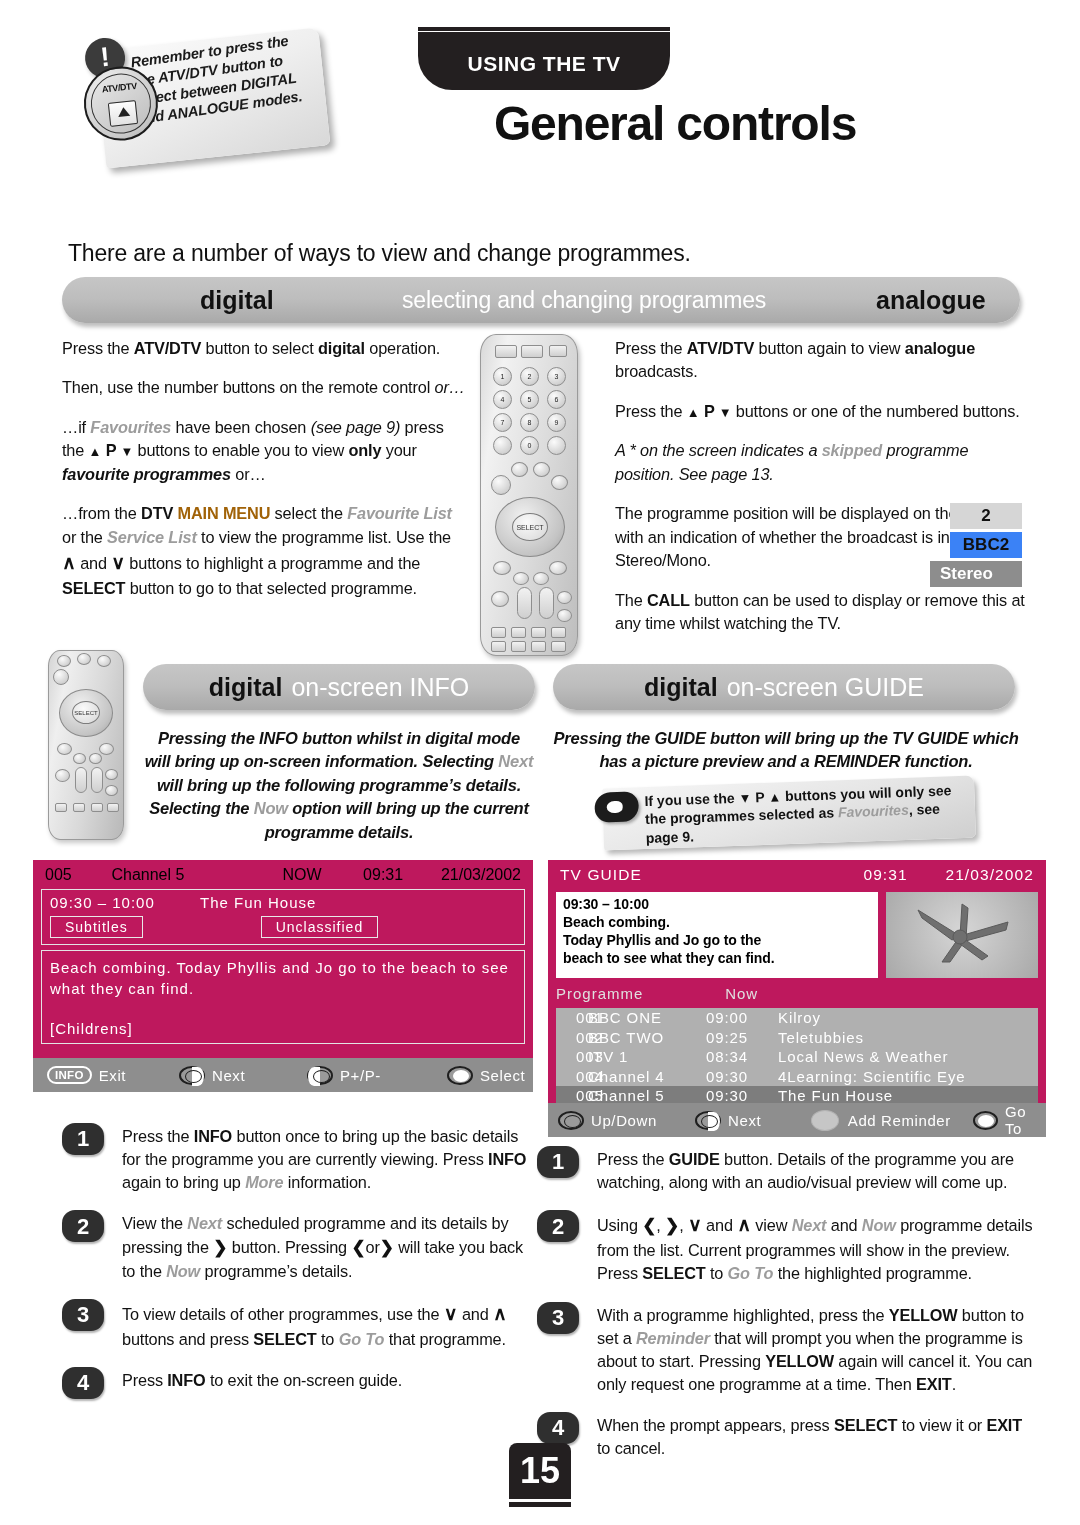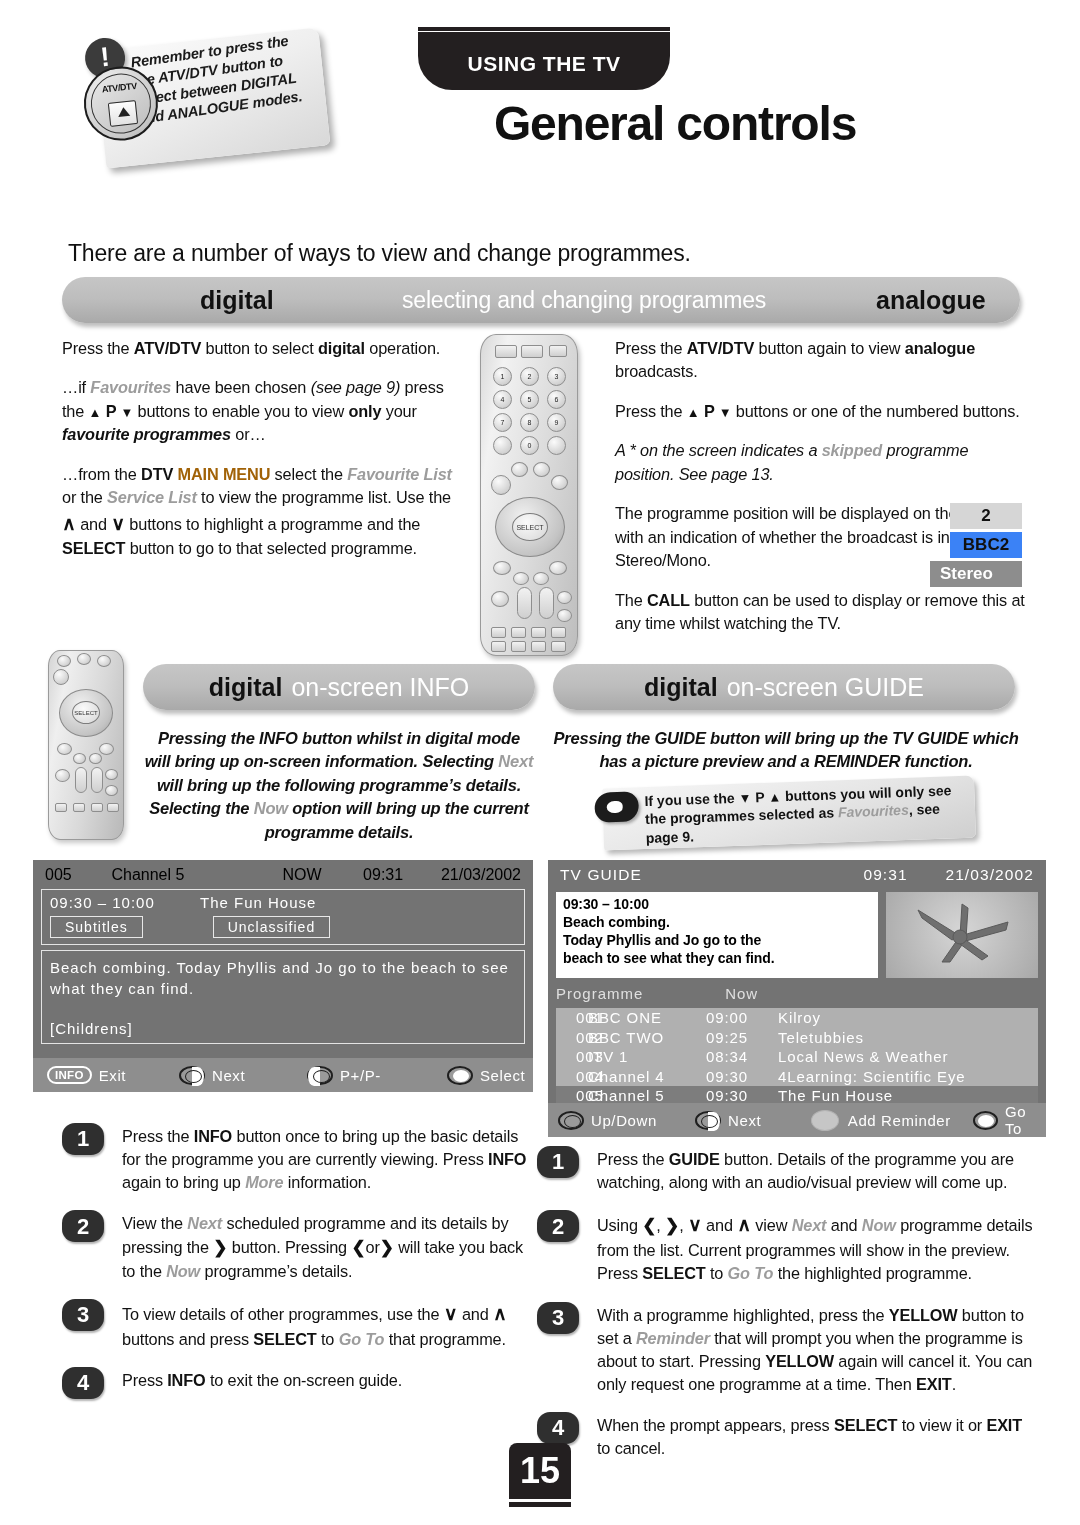--- a/index.html
+++ b/index.html
@@ -204,21 +204,21 @@
   .tip-ico::after{
     content:""; position:absolute; left:12px; top:9px; width:16px; height:12px;
     background:#fff; border-radius: 50% 40% 45% 50%;
   }
   .tip-text {
     position:absolute; left:42px; top:5px; width:322px;
     font-size:14px; font-weight:bold; line-height:1.32; color:#111;
   }
 
   
-  .osd { position:absolute; background:#737373; }
+  .osd { position:absolute; background:#be185d; }
   .osd-info { left:33px; top:860px; width:500px; height:232px; }
   .osd-guide{ left:548px; top:860px; width:498px; height:277px; }
 
   .osd-hdr {
     position:relative; height:29px; color:#fff;
     font-size:15.5px; letter-spacing:1.1px; display:flex; align-items:center;
   }
   .osd-box { border:1.4px solid #e4e4e4; margin:0 8px; }
 
   .info-row1 { display:flex; align-items:center; height:29px; padding:0 12px; }
@@ -329,20 +329,23 @@
 
   <div class="pill pill-main">
     <span class="lbl-digital">digital</span>
     <span class="lbl-mid">selecting and changing programmes</span>
     <span class="lbl-analogue">analogue</span>
   </div>
 
   <div class="col col-left">
     <p>
       <span>Press the </span><span class="b">ATV/DTV</span><span> button to select </span><span class="b">digital</span><span> operation.</span>
+    </p>
+    <p>
+      <span>Then, use the number buttons on the remote control </span><span class="i">or…</span>
     </p>
     <p>
       <span>…if </span><span class="g">Favourites</span><span> have been chosen </span><span class="i">(see page 9)</span><span> press the </span><span class="arrow-up"></span><span class="b"> P </span><span class="arrow-dn"></span><span> buttons to enable you to view </span><span class="b">only</span><span> your </span><span class="bi">favourite programmes</span><span> or…</span>
     </p>
     <p>
       <span>…from the </span><span class="b">DTV</span><span class="gb"> MAIN MENU</span><span> select the </span><span class="g">Favourite List</span><span> or the </span><span class="g">Service List</span><span> to view the programme list. Use the </span><span class="chev-up"></span><span> and </span><span class="chev-dn"></span><span> buttons to highlight a programme and the </span><span class="b">SELECT</span><span> button to go to that selected programme.</span>
     </p>
   </div>
 
   <div class="col col-right">
@@ -463,21 +466,21 @@
       <span>21/03/2002</span>
     </div>
 
     <div class="osd-box" style="height:56px;padding:4px 8px;">
       <div style="display:flex;color:#fff;font-size:15px;letter-spacing:1px;margin-bottom:5px;">
         <span style="width:150px;">09:30 – 10:00</span>
         <span>The Fun House</span>
       </div>
       <div style="display:flex;">
         <span class="tag">Subtitles</span>
-        <span class="tag" style="margin-left:70px;">Unclassified</span>
+        <span class="tag" style="margin-left:118px;">Unclassified</span>
       </div>
     </div>
 
     <div class="osd-box" style="height:94px;padding:6px 8px;margin-top:5px;">
       <div class="osd-desc">Beach combing. Today Phyllis and Jo go to the beach to see what they can find.</div>
       <div class="osd-desc" style="margin-top:18px;">[Childrens]</div>
     </div>
 
     <div class="osd-foot">
       <div class="foot-item" style="margin-left:14px;width:132px;">

